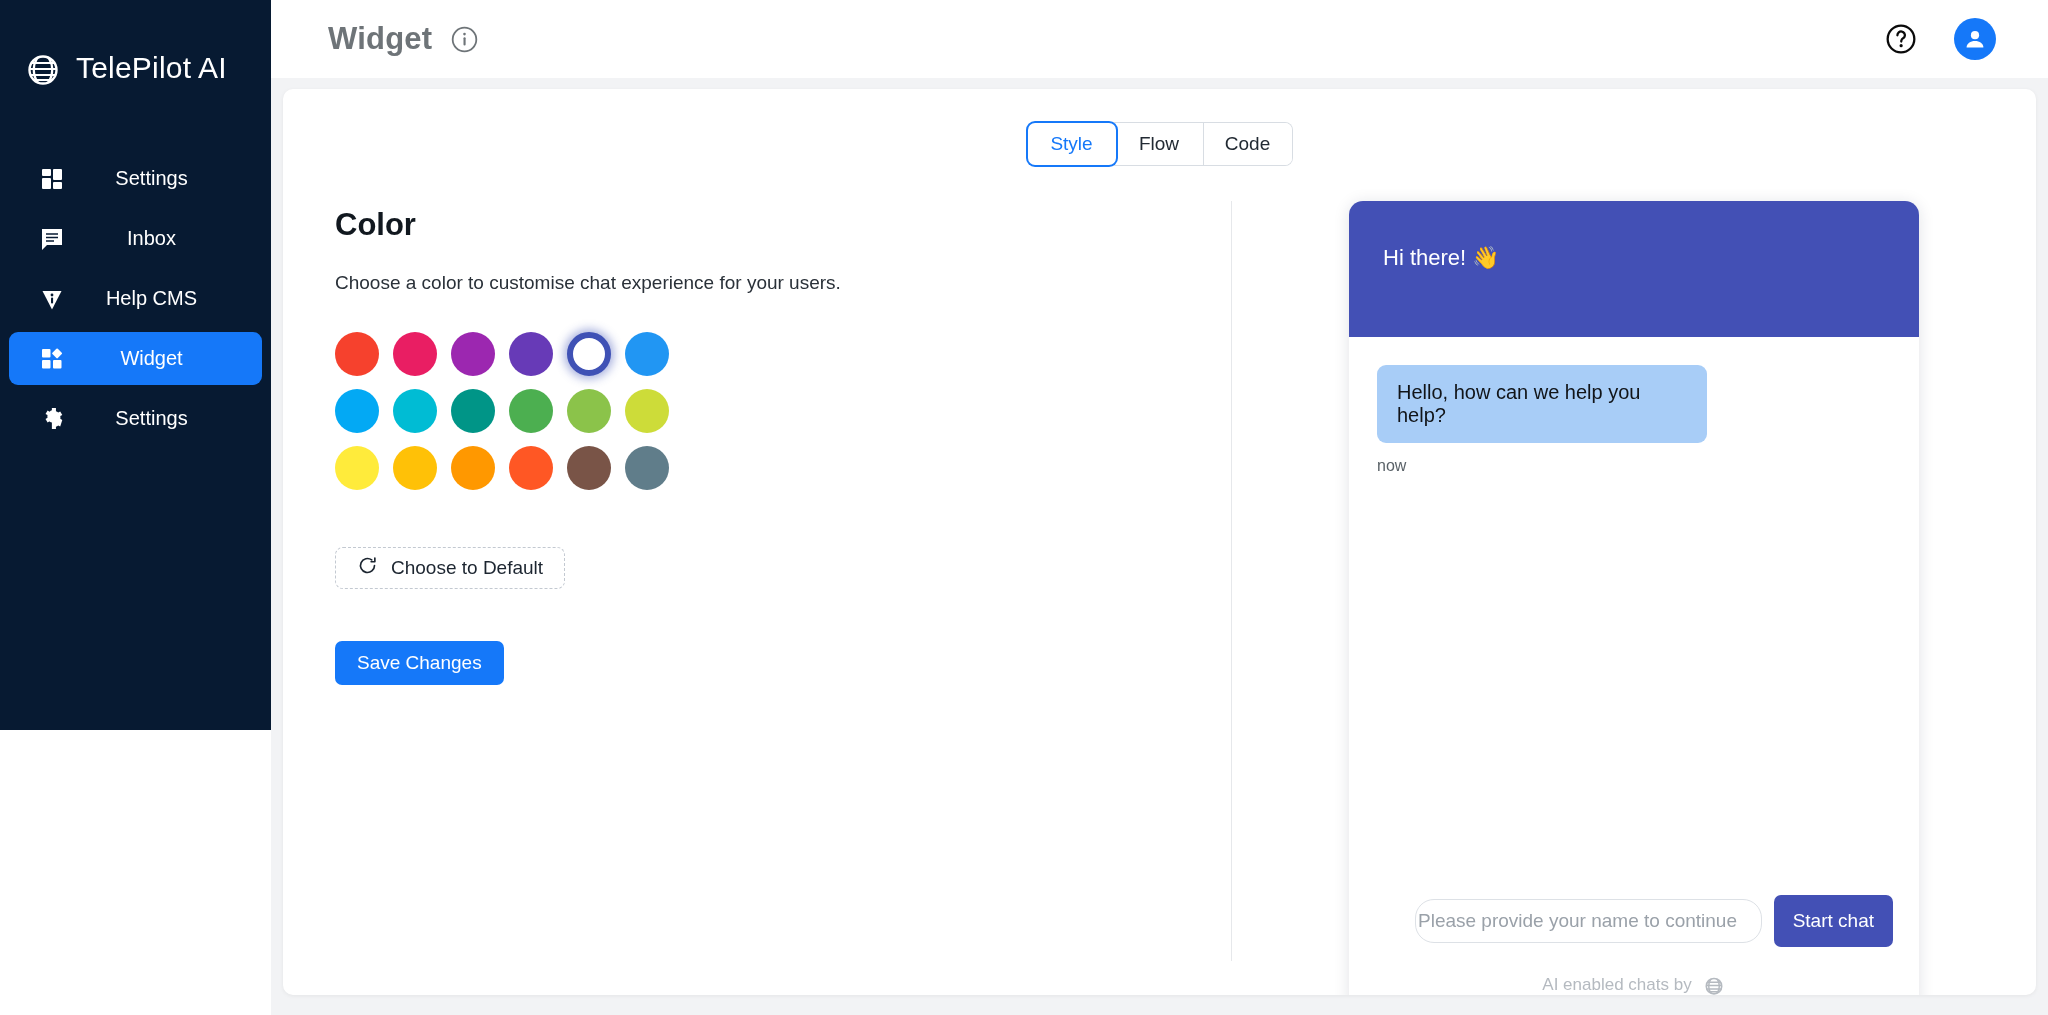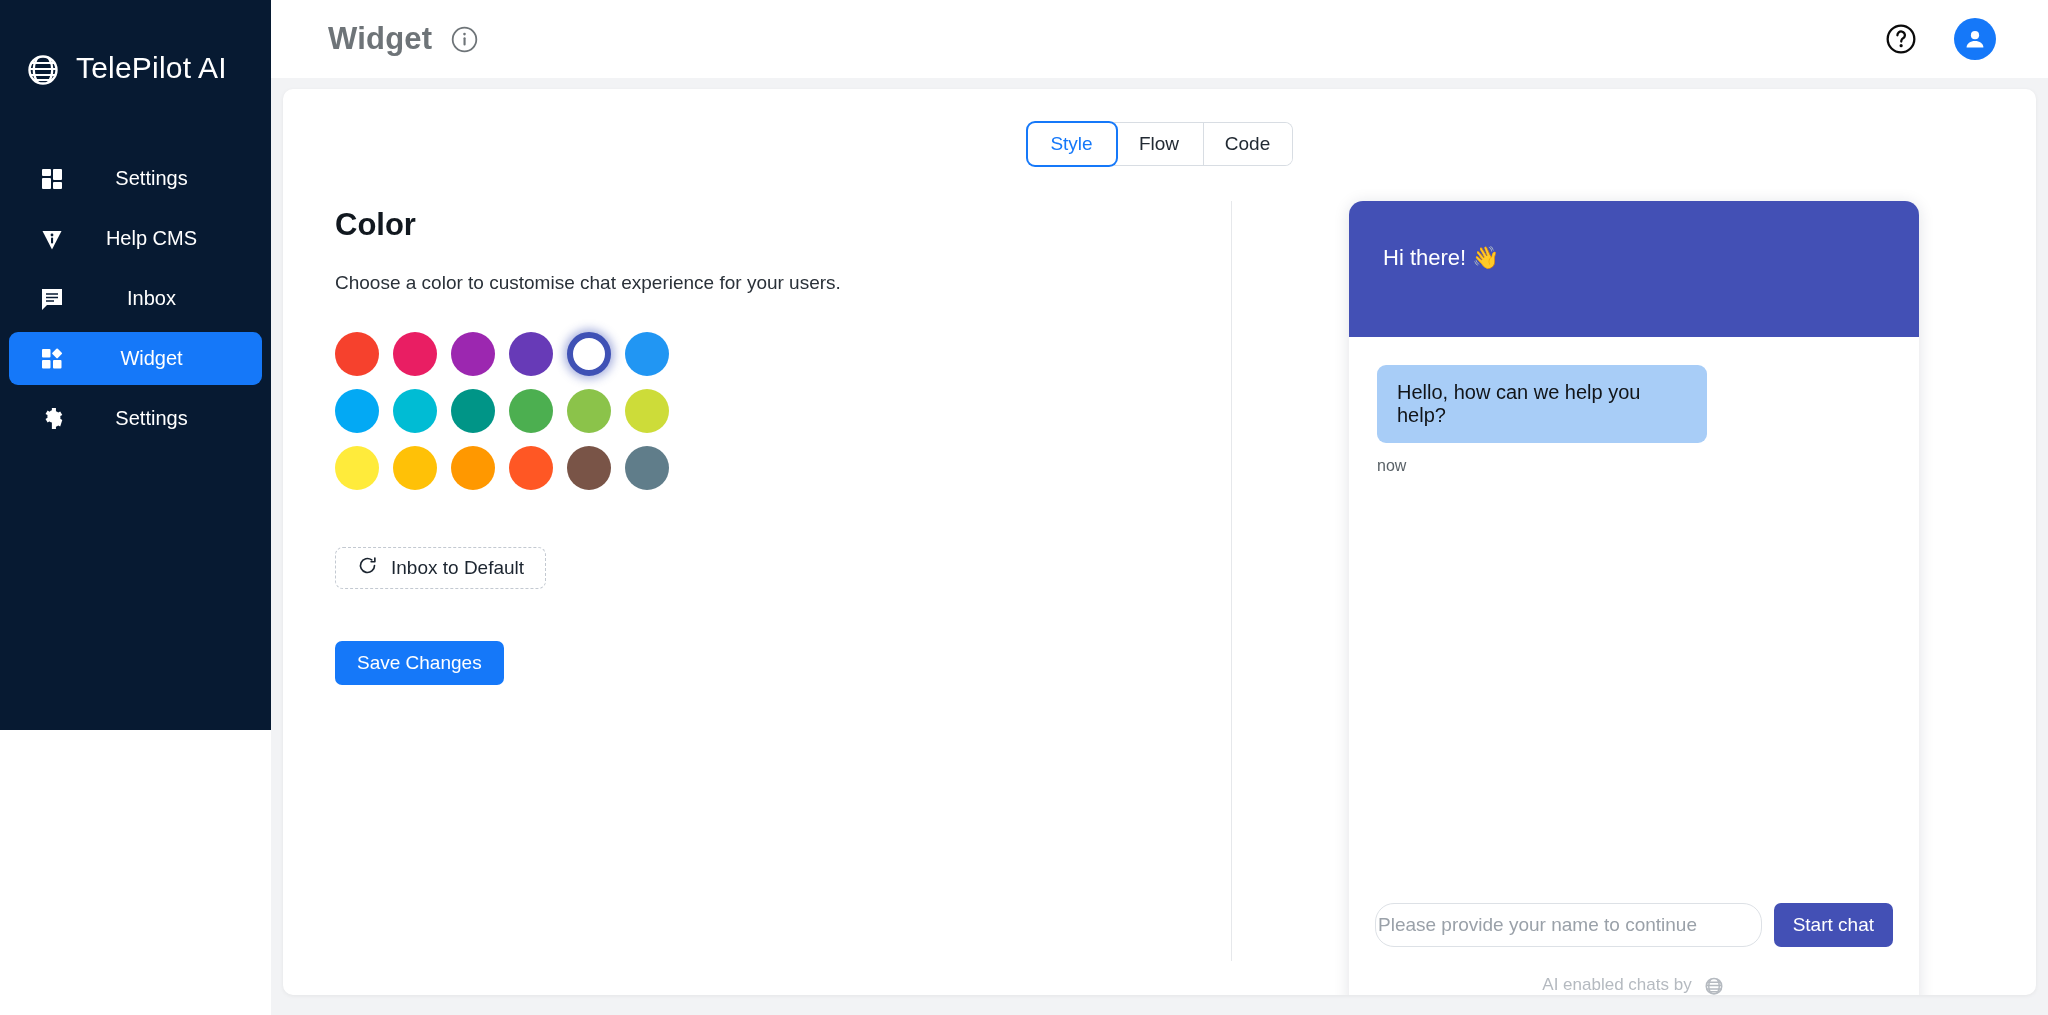--- a/index.html
+++ b/index.html
@@ -308,24 +308,25 @@
     height: 44px;
     border: 1px solid #DDE1E6;
     border-radius: 19px;
     padding: 0 2px;
     font-size: 19px;
     color: #1C2530;
     font-family: "Liberation Sans", sans-serif;
     outline: none;
     background: #ffffff;
     min-width: 0;
+    margin-left: 40px;
   }
   .widget-input::placeholder { color: #9AA1A9; }
   .start-chat-btn {
-    height: 44px;
+    height: 52px;
     background: #4350B5;
     color: #ffffff;
     border: none;
     border-radius: 7px;
     font-size: 19px;
     padding: 0 19px;
     cursor: pointer;
     white-space: nowrap;
     font-family: "Liberation Sans", sans-serif;
   }
@@ -378,38 +379,38 @@
             <rect x="2" y="11" width="9" height="11" rx="1"></rect>
             <rect x="13" y="15" width="9" height="7" rx="1"></rect>
           </svg>
         </span>
         <span class="nav-label">Settings</span>
       </div>
 
       <div class="nav-item">
         <span class="nav-icon">
           <svg viewBox="0 0 24 24" width="24" height="24" fill="#ffffff">
-            <path d="M2.5 4h19L12 22.5z"></path>
-            <circle cx="12" cy="8" r="1.4" fill="#071A32"></circle>
-            <rect x="11" y="10.6" width="2.1" height="6" rx="1" fill="#071A32"></rect>
-          </svg>
-        </span>
-        <span class="nav-label">Help CMS</span>
-      </div>
-
-      <div class="nav-item">
-        <span class="nav-icon">
-          <svg viewBox="0 0 24 24" width="24" height="24" fill="#ffffff">
             <path d="M2 2h20v16H7l-5 5z"></path>
             <g stroke="#071A32" stroke-width="1.7">
               <path d="M6 7h12M6 10.5h12M6 14h8"></path>
             </g>
           </svg>
         </span>
         <span class="nav-label">Inbox</span>
+      </div>
+
+      <div class="nav-item">
+        <span class="nav-icon">
+          <svg viewBox="0 0 24 24" width="24" height="24" fill="#ffffff">
+            <path d="M2.5 4h19L12 22.5z"></path>
+            <circle cx="12" cy="8" r="1.4" fill="#071A32"></circle>
+            <rect x="11" y="10.6" width="2.1" height="6" rx="1" fill="#071A32"></rect>
+          </svg>
+        </span>
+        <span class="nav-label">Help CMS</span>
       </div>
 
       <div class="nav-item active">
         <span class="nav-icon">
           <svg viewBox="0 0 24 24" width="24" height="24" fill="#ffffff">
             <rect x="2" y="2" width="8.5" height="8.5" rx="1"></rect>
             <rect x="2" y="13" width="8.5" height="8.5" rx="1"></rect>
             <rect x="13" y="13" width="8.5" height="8.5" rx="1"></rect>
             <rect x="13.3" y="2.6" width="7.6" height="7.6" rx="1" transform="rotate(45 17.1 6.4)"></rect>
           </svg>
@@ -506,21 +507,21 @@
               </div>
             </div>
 
             <div class="reset-btn">
               <span>
                 <svg viewBox="0 0 24 24" width="21" height="21">
                   <path d="M20 12a8 8 0 11-3.2-6.4" fill="none" stroke="#1C2530" stroke-width="1.9" stroke-linecap="round"></path>
                   <path d="M20.4 3.4v4.3h-4.3" fill="none" stroke="#1C2530" stroke-width="1.9" stroke-linecap="round" stroke-linejoin="round"></path>
                 </svg>
               </span>
-              <span>Inbox to Default</span>
+              <span>Choose to Default</span>
             </div>
 
             <div>
               <button class="save-btn">Save Changes</button>
             </div>
           </section>
 
           <section class="col-right">
             <div class="widget">
 

